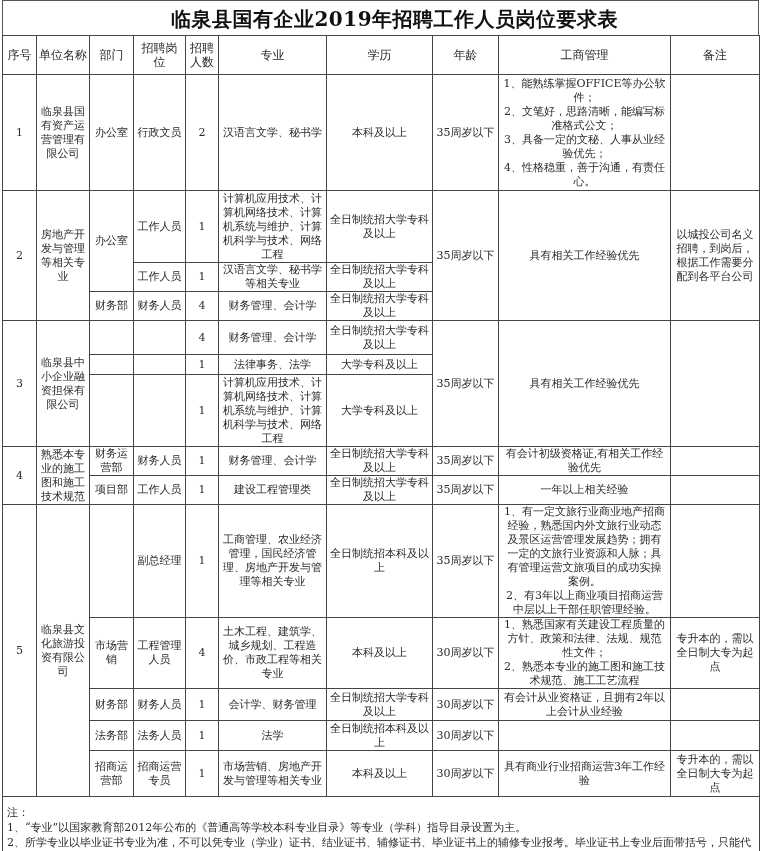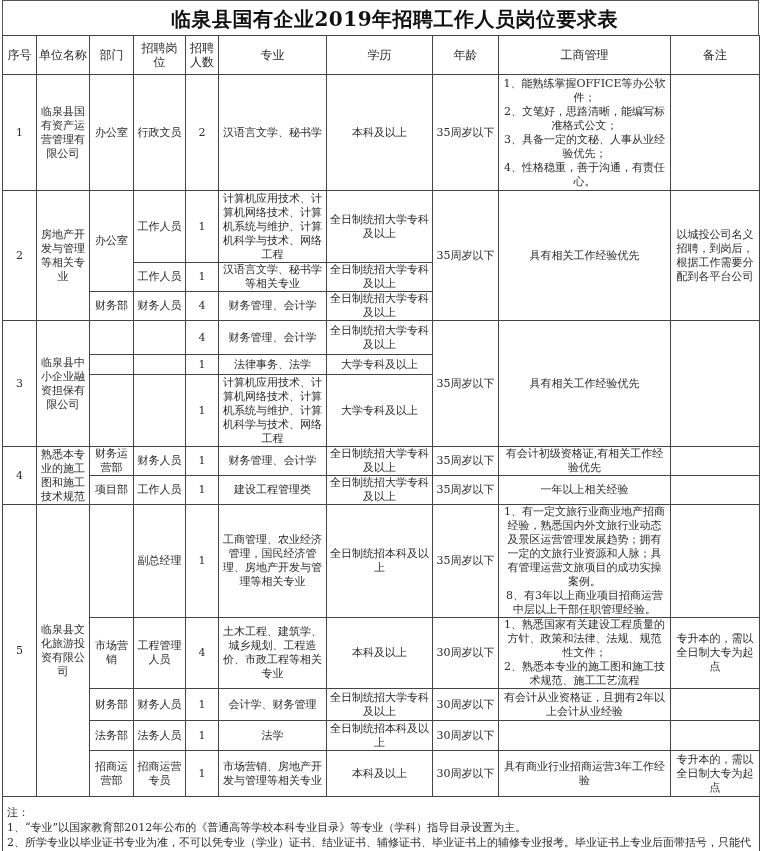--- a/index.html
+++ b/index.html
@@ -141,21 +141,21 @@
       <tr style="height:112px">
         <td rowspan="5">5</td>
         <td rowspan="5">临泉县文化旅游投资有限公司</td>
         <td></td>
         <td>副总经理</td>
         <td>1</td>
         <td>工商管理、农业经济管理，国民经济管理、房地产开发与管理等相关专业</td>
         <td>全日制统招本科及以上</td>
         <td>35周岁以下</td>
         <td class="req" style="white-space:pre-line">1、有一定文旅行业商业地产招商经验，熟悉国内外文旅行业动态及景区运营管理发展趋势；拥有一定的文旅行业资源和人脉；具有管理运营文旅项目的成功实操案例。
-8、有3年以上商业项目招商运营中层以上干部任职管理经验。</td>
+2、有3年以上商业项目招商运营中层以上干部任职管理经验。</td>
         <td></td>
       </tr>
       <tr style="height:68px">
         <td>市场营销</td>
         <td>工程管理人员</td>
         <td>4</td>
         <td>土木工程、建筑学、城乡规划、工程造价、市政工程等相关专业</td>
         <td>本科及以上</td>
         <td>30周岁以下</td>
         <td class="req" style="white-space:pre-line">1、熟悉国家有关建设工程质量的方针、政策和法律、法规、规范性文件；

